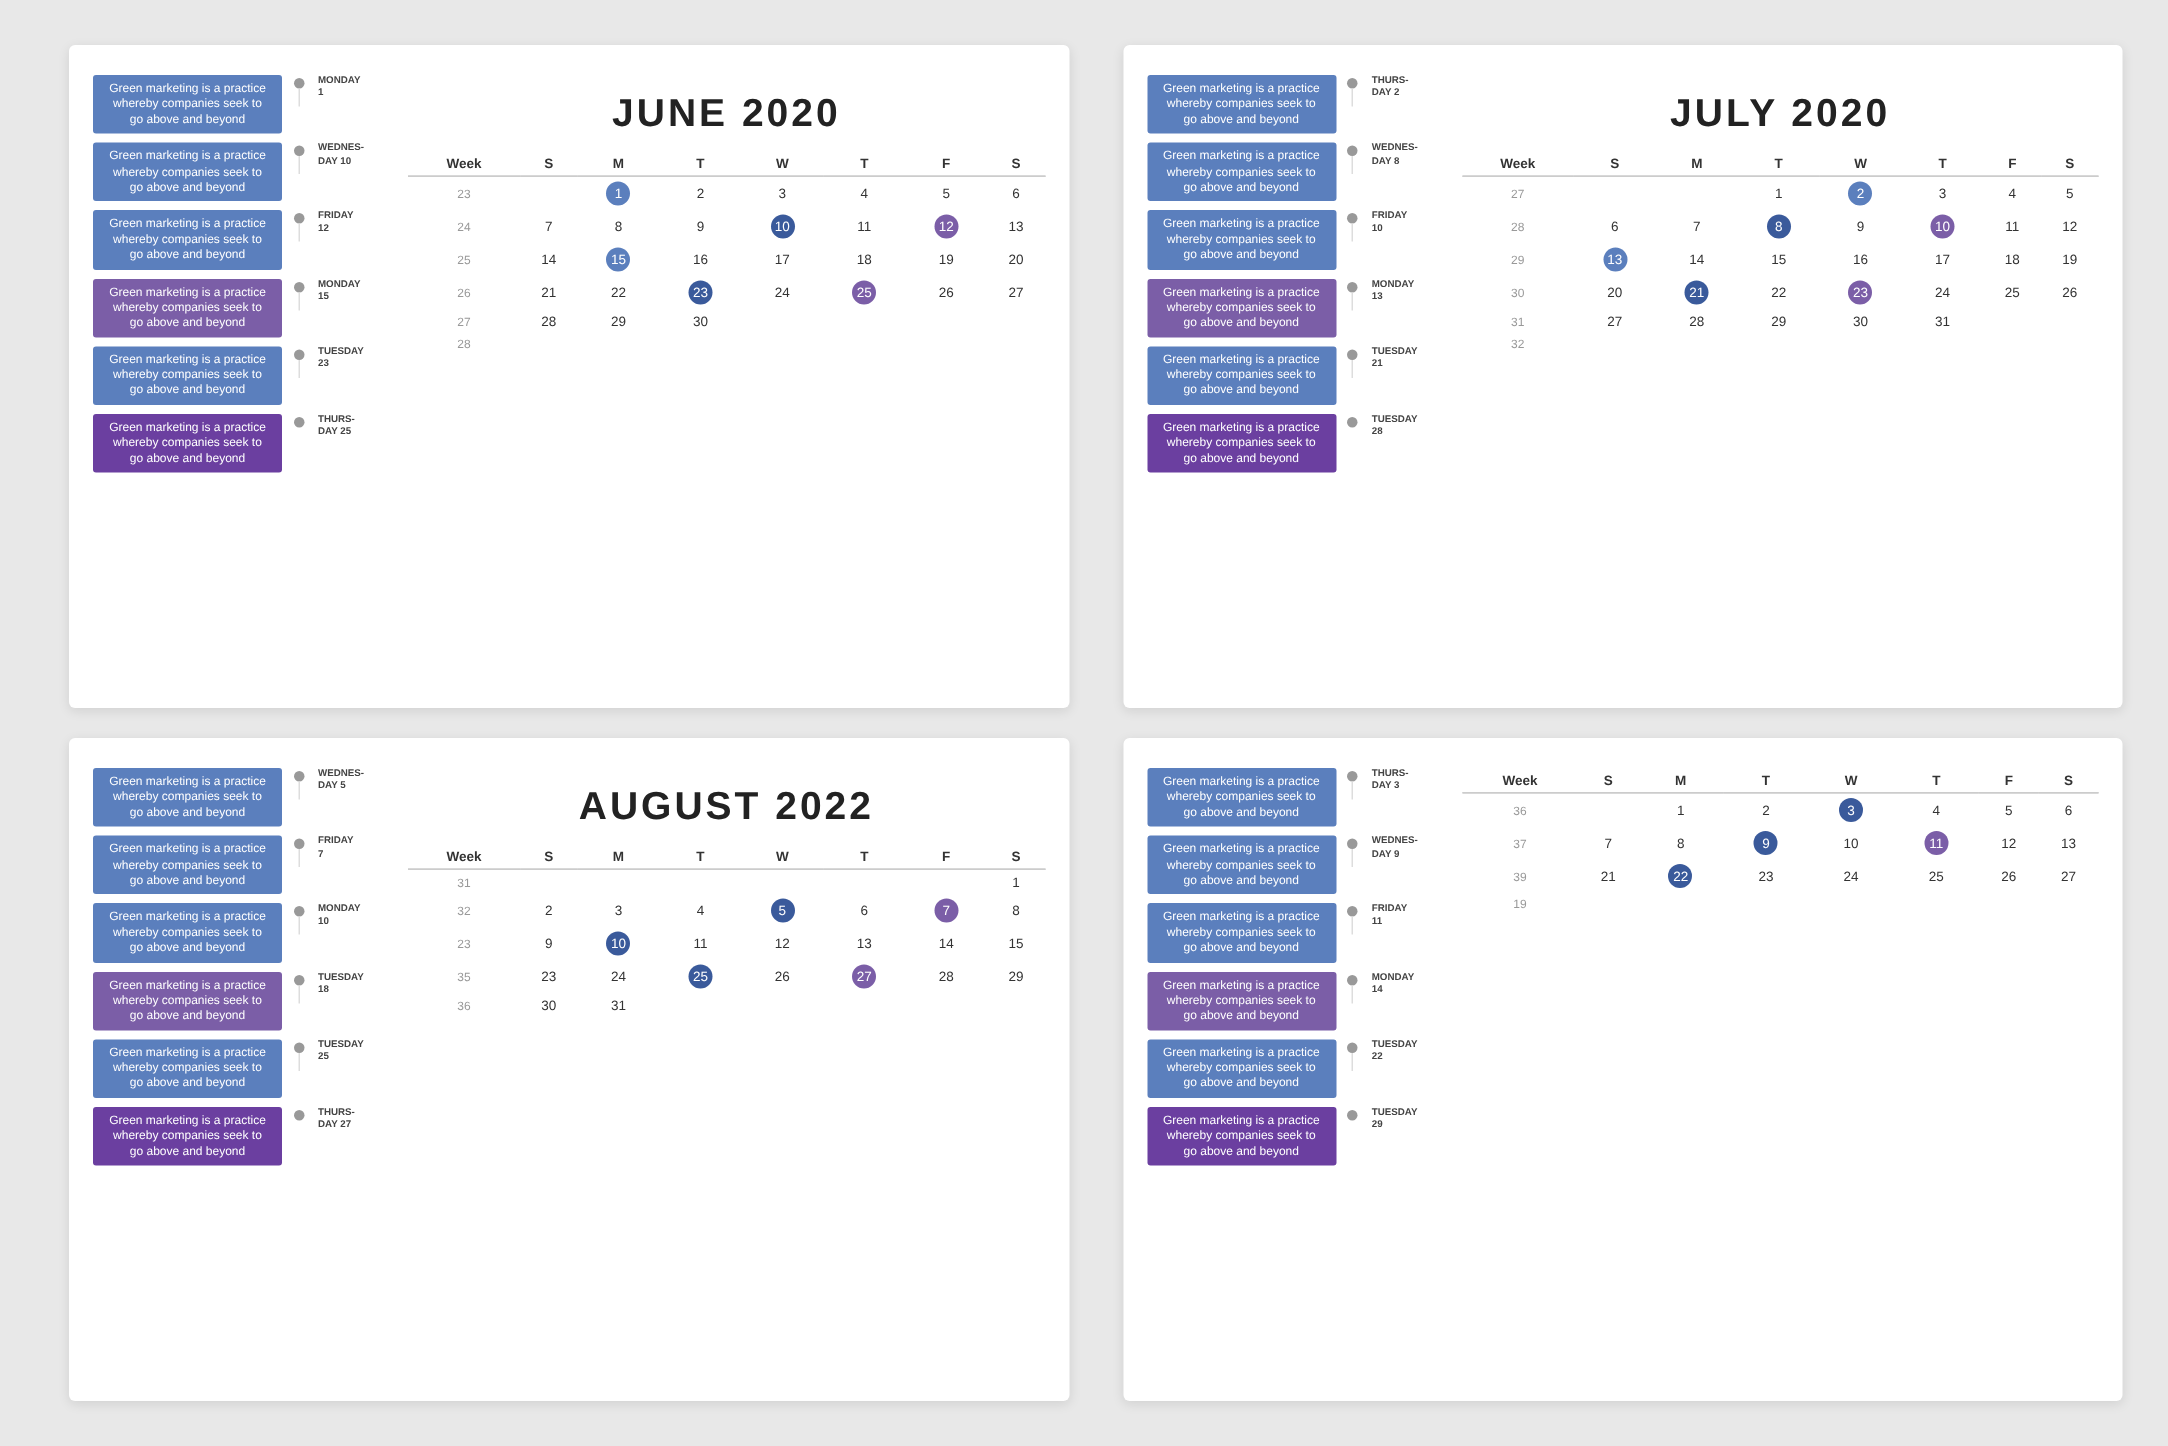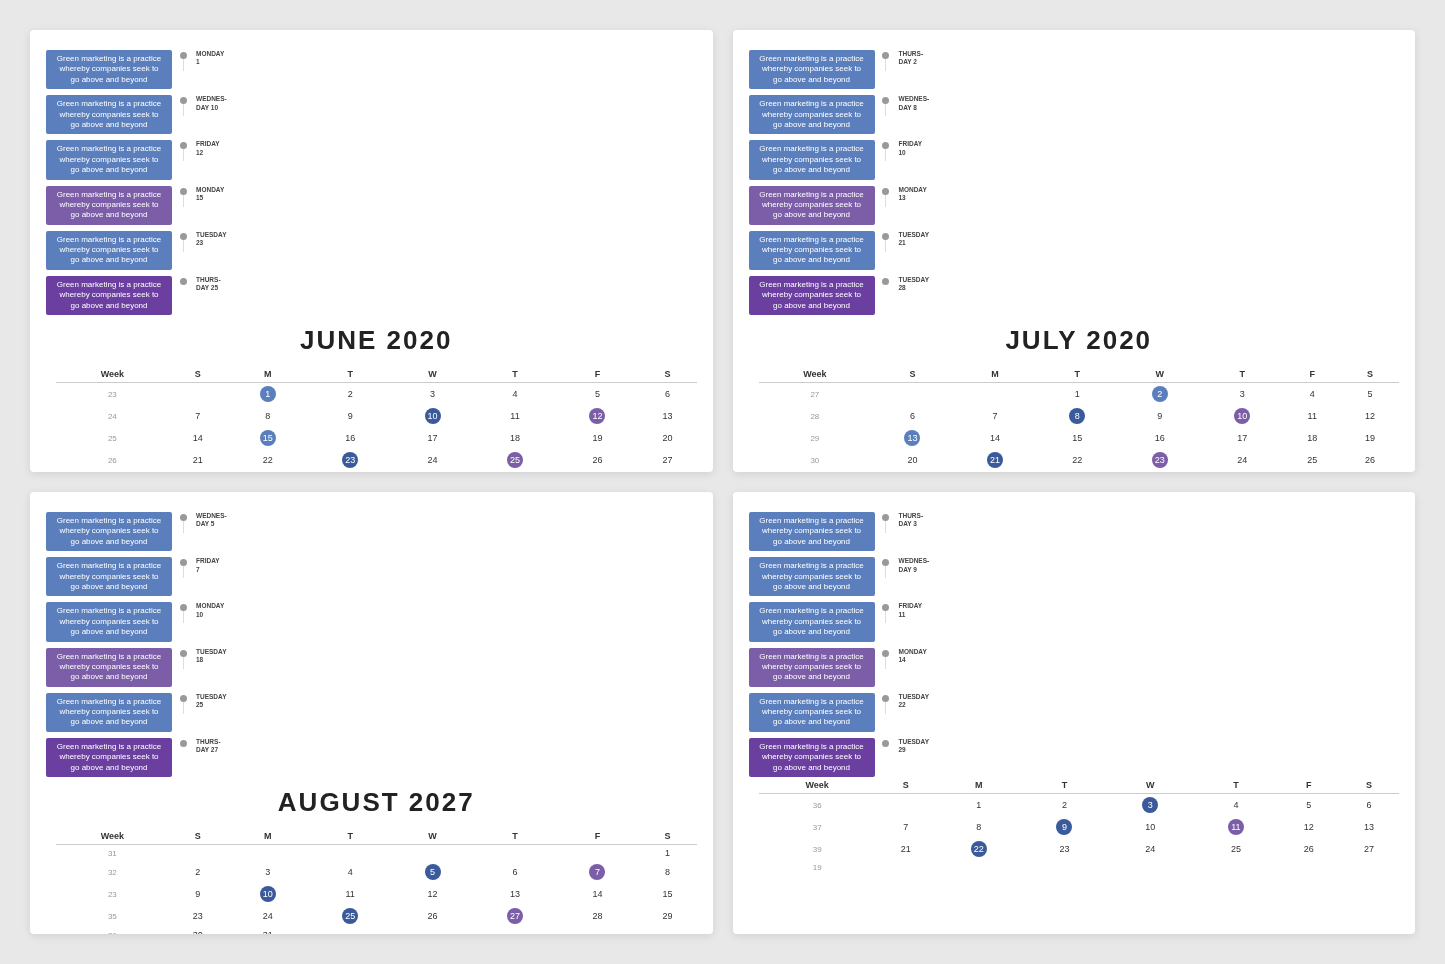--- a/index.html
+++ b/index.html
@@ -19,23 +19,24 @@
       gap: 20px;
       padding: 30px;
       width: 100%;
       height: 100%;
     }
     .slide {
       background: white;
       border-radius: 4px;
       box-shadow: 0 2px 8px rgba(0,0,0,0.1);
       display: flex;
-      flex-direction: column;
+      flex-direction: row;
       overflow: hidden;
       padding: 20px 16px;
+      margin-left: 16px;
     }
     .event-block {
       padding: 4px 8px;
       font-size: 8px;
       color: white;
       text-align: center;
       border-radius: 2px;
       line-height: 1.3;
     }
     .event-blue { background: #5b7fbd; }
@@ -496,21 +497,21 @@
           <div style="width:14px; display:flex; flex-direction:column; align-items:center; padding-top:2px;">
               <div style="width:7px;height:7px;background:#999;border-radius:50%;"></div>
             </div>
           <div style="width:52px; padding-left:2px;">
               <div style="font-size:6.5px; font-weight:bold; color:#444; text-transform:uppercase; line-height:1.3;">THURS-<br>DAY 27</div>
             </div>
         </div>
       </div>
     </div>
     <div class="right-panel">
-      <div class="cal-title">AUGUST 2027</div>
+      <div class="cal-title">AUGUST 2022</div>
       <table class="cal-table">
         <thead>
           <tr>
             <th>Week</th>
             <th>S</th>
               <th>M</th>
               <th>T</th>
               <th>W</th>
               <th>T</th>
               <th>F</th>

